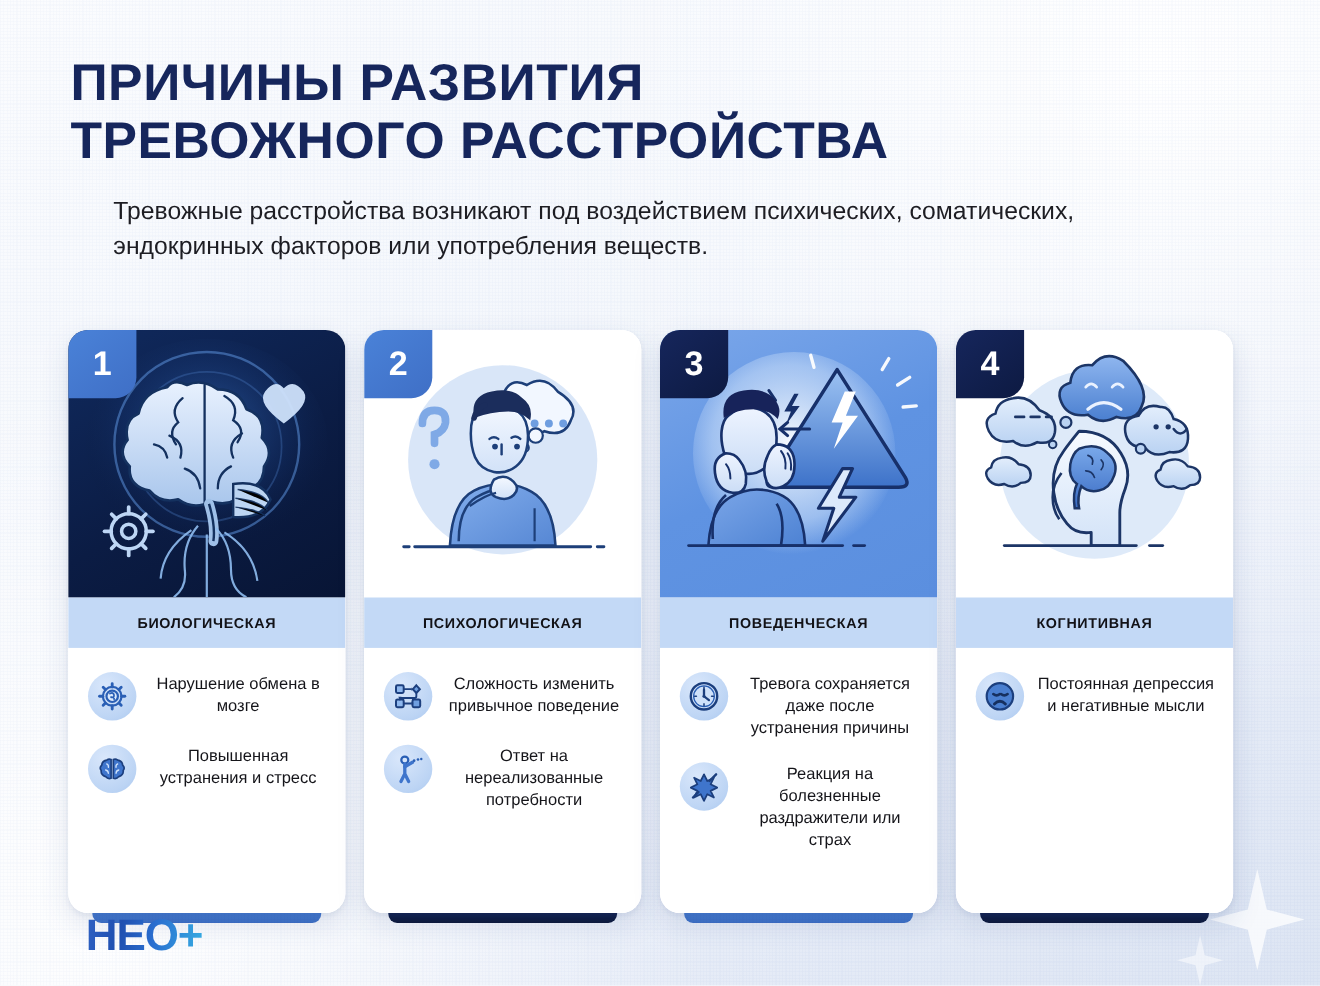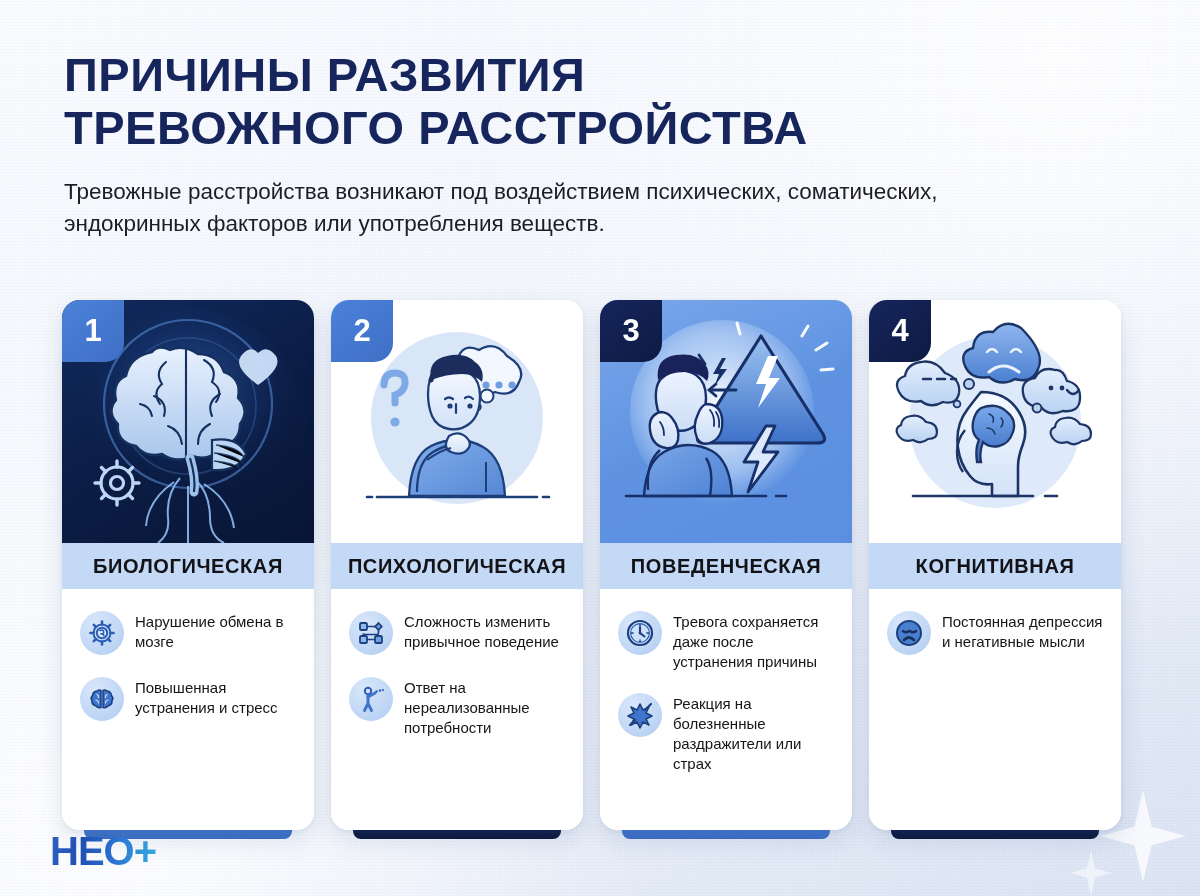--- a/index.html
+++ b/index.html
@@ -30,21 +30,21 @@
 
   
   .header{ position:absolute; left:64px; top:48px; width:1000px; }
   .title{
     font-size:47px; line-height:1.13; font-weight:700; letter-spacing:.5px;
     color:#16265c; text-transform:uppercase;
   }
   .title .l2{ display:block; }
   .subtitle{
     margin-top:22px; font-size:22.5px; line-height:1.42; color:#1d1d23;
-    font-weight:400; max-width:955px;
+    font-weight:400; max-width:955px;margin-left:39px;
   }
 
   
   .cards{
     position:absolute; left:62px; top:300px; width:1082px; height:530px;
     display:flex; gap:17px;
   }
   .card{
     position:relative; width:252px; height:100%;
     background:#ffffff; border-radius:18px;
@@ -70,44 +70,44 @@
   .badge.b-blue{ background:linear-gradient(140deg,#4a82d8,#3f6fc6); }
   .badge.b-navy{ background:linear-gradient(140deg,#16265c,#0d1a42); }
 
   .art{ position:absolute; inset:0; }
 
   
   .label-band{
     background:#c3d9f6; height:46px; display:flex; align-items:center; justify-content:center;
   }
   .label-band .lbl{
-    font-size:20px; font-weight:700; letter-spacing:.6px; color:#121217;
+    font-size:13px; font-weight:700; letter-spacing:.6px; color:#121217;
     text-transform:uppercase; white-space:nowrap;
   }
   
-  .bullets{ flex:1; padding:22px 16px 8px 18px; display:flex; flex-direction:column; gap:22px; }
+  .bullets{ flex:1; padding:22px 16px 8px 18px; display:flex; flex-direction:column; gap:22px;text-align:center; }
   .bullet{ display:flex; gap:11px; align-items:flex-start; }
   .bicon{
     flex:0 0 auto; width:44px; height:44px; border-radius:50%;
     background:radial-gradient(circle at 35% 28%, #d9e7fb 0%, #bcd4f4 70%, #a9c7ef 100%);
     display:flex; align-items:center; justify-content:center;
   }
   .btext{ font-size:15px; line-height:1.32; color:#15151a; padding-top:1px; }
 
   
   .tab{
     position:absolute; left:22px; right:22px; bottom:-9px; height:16px;
     border-bottom-left-radius:8px; border-bottom-right-radius:8px; z-index:-1;
   }
   .tab.t-blue{ background:linear-gradient(180deg,#4c84da,#3d6fc4); }
   .tab.t-navy{ background:linear-gradient(180deg,#16265c,#0b1738); }
 
   
   .logo{
-    position:absolute; left:50px; bottom:22px;
+    position:absolute; left:78px; bottom:22px;
     font-size:40px; font-weight:700; letter-spacing:-1px;
     background:linear-gradient(100deg,#2f62c4 0%,#1f4fb0 30%,#2a6fd0 58%,#37aee2 100%);
     -webkit-background-clip:text; background-clip:text; color:transparent;
     display:flex; align-items:center;
   }
   svg{ display:block; }
 </style>
 </head>
 <body>
 

